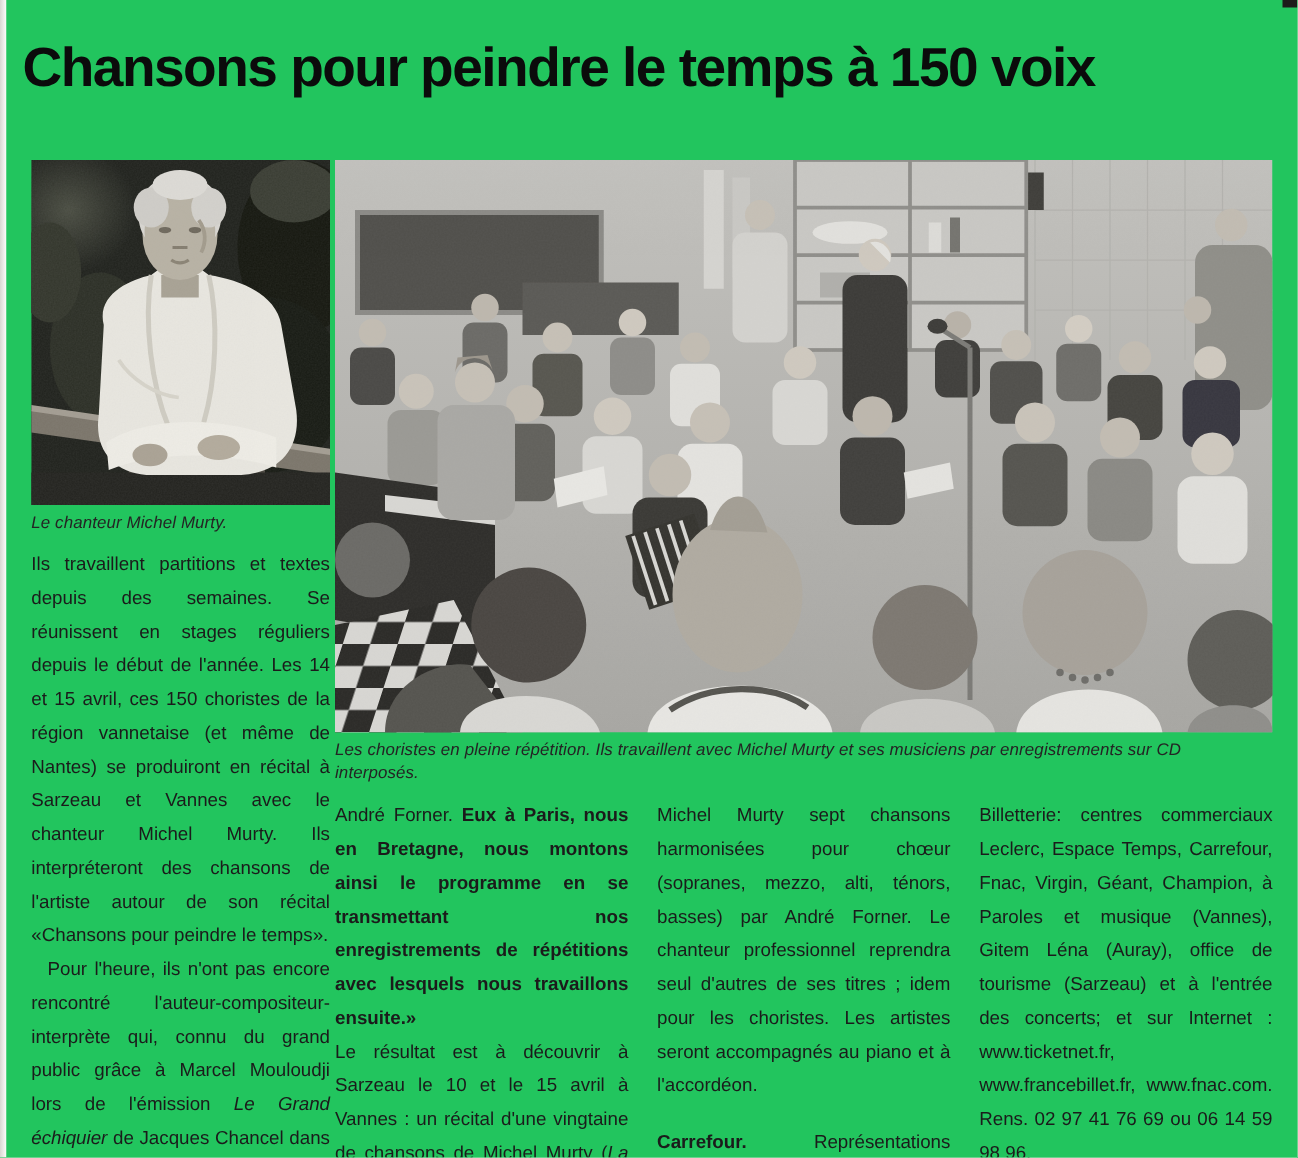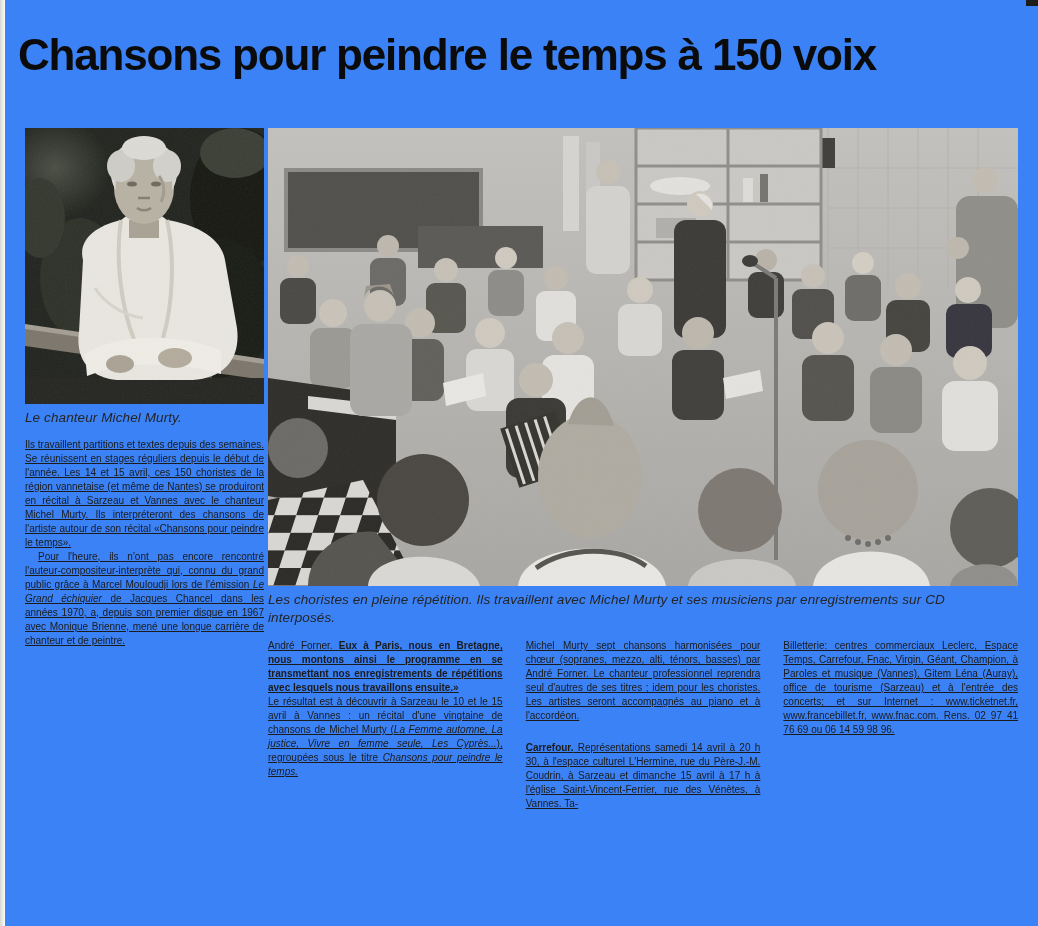--- a/index.html
+++ b/index.html
@@ -5,21 +5,21 @@
   html,body{margin:0;padding:0;}
   body{
     width:1038px;height:926px;
     background:#e9e8e4;
     font-family:"Liberation Sans", sans-serif;
     color:#161616;
     overflow:hidden;
   }
   .page{
     position:relative;width:1038px;height:926px;
-    background:#3b82f6;
+    background:#22c55e;
     overflow:hidden;
   }
   
   .scan-edge-left{position:absolute;left:0;top:0;width:5px;height:926px;background:linear-gradient(90deg,#d8d7d2,#fcfcfa);}
   .scan-mark-tr{position:absolute;right:0;top:0;width:12px;height:6px;background:#1c1c1a;}
 
   .headline{
     position:absolute;left:18px;top:3px;width:1000px;
     font-size:44px;font-weight:bold;letter-spacing:-1.2px;
     color:#0b0b0b;line-height:1.05;white-space:nowrap;
@@ -36,23 +36,23 @@
   .caption{
     font-style:italic;font-size:13.5px;line-height:1.3;
     color:#242424;margin-top:5px;letter-spacing:0.1px;
   }
 
   .body-text{margin-top:11px;}
   .cols{display:flex;gap:23px;margin-top:13px;}
   .col{width:240px;}
 
   .para{
-    margin:0;font-size:10px;line-height:14px;
+    margin:0;font-size:15px;line-height:27px;
     text-align:justify;color:#1b1b1b;
-    -webkit-hyphens:auto;hyphens:auto;text-decoration:underline;
+    -webkit-hyphens:auto;hyphens:auto;
   }
   .para.indent{text-indent:13px;}
   .para.gap{margin-top:18px;}
   .para .b{font-weight:bold;}
   .para .i{font-style:italic;}
 </style>
 </head>
 <body>
 
 <div class="page">

